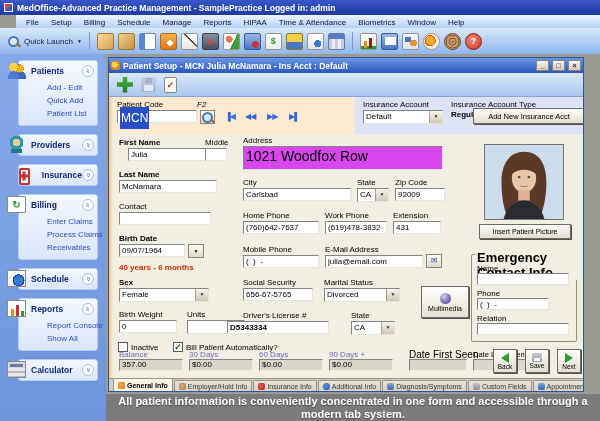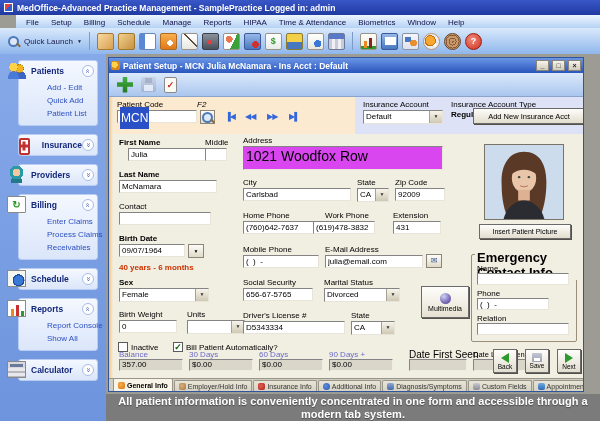--- a/index.html
+++ b/index.html
@@ -195,29 +195,29 @@
         <span class="chev up">»</span>
       </div>
       <div class="pitems">
         <span>Add - Edit</span>
         <span>Quick Add</span>
         <span>Patient List</span>
       </div>
     </div>
     <div class="panel">
       <div class="phead">
+        <div class="pi i-providers"></div>
+        <span class="plabel">Providers</span>
+        <span class="chev down">»</span>
+      </div>
+    </div>
+    <div class="panel">
+      <div class="phead">
         <div class="pi i-insurance"></div>
         <span class="plabel">Insurance</span>
-        <span class="chev down">»</span>
-      </div>
-    </div>
-    <div class="panel">
-      <div class="phead">
-        <div class="pi i-providers"></div>
-        <span class="plabel">Providers</span>
         <span class="chev down">»</span>
       </div>
     </div>
     <div class="panel">
       <div class="phead">
         <div class="pi i-billing">↻</div>
         <span class="plabel">Billing</span>
         <span class="chev up">»</span>
       </div>
       <div class="pitems">
@@ -331,40 +331,40 @@
       <div class="combo" style="left:248px;top:130px;width:32px">
         <span class="cv">CA</span>
         <span class="dd">▼</span>
       </div>
       <span class="lb" style="left:286px;top:120px">Zip Code</span>
       <input class="in" style="left: 286px; top: 130px; width: 50px;" readonly="" value="92009">
 
       <span class="lb" style="left:134px;top:153px">Home Phone</span>
       <input class="in" style="left: 134px; top: 163px; width: 76px;" readonly="" value="(760)642-7637">
       <span class="lb" style="left:216px;top:153px">Work Phone</span>
-      <input class="in" style="left: 204px; top: 163px; width: 62px;" readonly="" value="(619)478-3832">
+      <input class="in" style="left: 216px; top: 163px; width: 62px;" readonly="" value="(619)478-3832">
       <span class="lb" style="left:284px;top:153px">Extension</span>
       <input class="in" style="left: 284px; top: 163px; width: 48px;" readonly="" value="431">
 
       <span class="lb" style="left:134px;top:187px">Mobile Phone</span>
       <input class="in" style="left: 134px; top: 197px; width: 76px;" readonly="" value="(  )  -">
       <span class="lb" style="left:216px;top:187px">E-Mail Address</span>
       <input class="in" style="left: 216px; top: 197px; width: 98px;" readonly="" value="julia@email.com">
       <div class="sbtn" style="left:317px;top:196px;width:16px;font-size:8px;text-align:center;line-height:12px;color:#3a5a98">✉</div>
 
       <span class="lb" style="left:134px;top:220px">Social Security</span>
       <input class="in" style="left: 134px; top: 230px; width: 70px;" readonly="" value="656-67-5765">
       <span class="lb" style="left:215px;top:220px">Marital Status</span>
       <div class="combo" style="left:215px;top:230px;width:76px">
         <span class="cv">Divorced</span>
         <span class="dd">▼</span>
       </div>
 
       <span class="lb" style="left:134px;top:253px">Driver's License #</span>
-      <input class="in" style="left: 134px; top: 263px; width: 102px;" readonly="" value="D5343334">
+      <input class="in" style="left: 118px; top: 263px; width: 102px; font-weight: bold;" readonly="" value="D5343334">
       <span class="lb" style="left:242px;top:253px">State</span>
       <div class="combo" style="left:242px;top:263px;width:44px">
         <span class="cv">CA</span>
         <span class="dd">▼</span>
       </div>
 
       <div id="mmbtn">
         <span class="mmball"></span>
         <span>Multimedia</span>
       </div>

